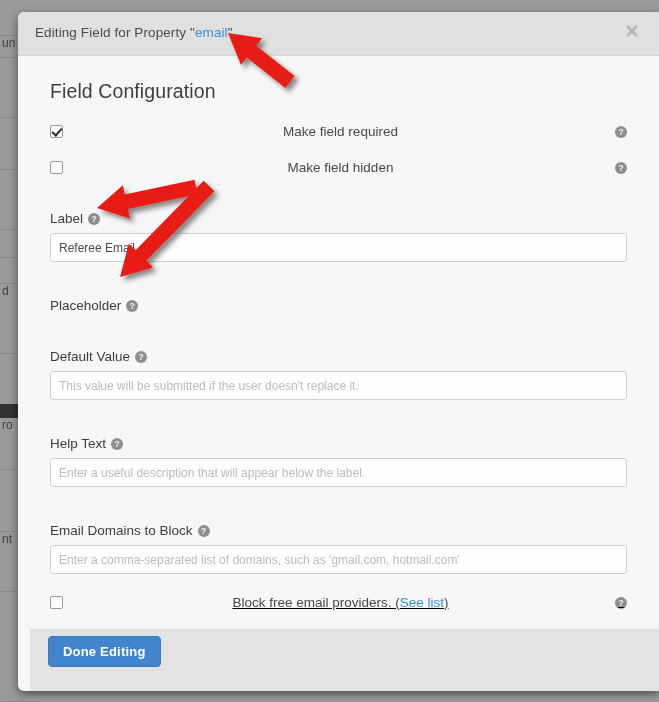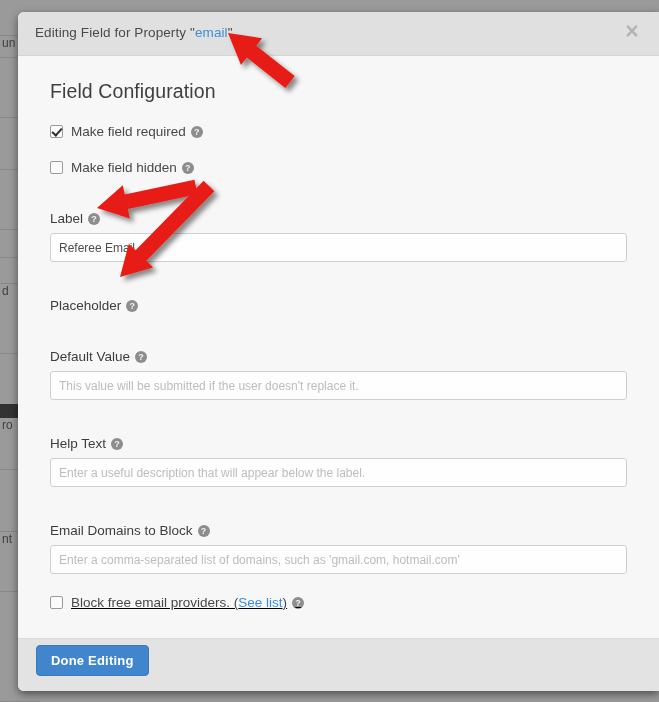--- a/index.html
+++ b/index.html
@@ -109,20 +109,21 @@
     margin: 0;
     padding-top: 24px;
     font-weight: normal;
     letter-spacing: .1px;
   }
 
   .checkbox-row {
     display: flex;
     align-items: center;
     margin-top: 21px;
+    justify-content: space-between;
   }
   .checkbox-row.second { }
   .cb {
     width: 13px;
     height: 13px;
     border: 1px solid #9a9a9a;
     background: #fbfbfb;
     border-radius: 2px;
     box-sizing: border-box;
     position: relative;
@@ -184,24 +185,24 @@
     outline: none;
   }
   .text-input::placeholder {
     color: #bcbcbc;
   }
   .link { color: #3b8ede; text-decoration: none; cursor: pointer; }
 
   
   #modal-footer {
     position: absolute;
-    left: 0;
+    left: 12px;
     right: 0;
     bottom: 0;
-    height: 53px;
+    height: 62px;
     background: #e3e3e3;
     border-top: 1px solid #d8d8d8;
     box-sizing: border-box;
   }
   #done-editing-button {
     position: absolute;
     left: 18px;
     top: 6px;
     background: #4186cd;
     border: 1px solid #3b79ba;

